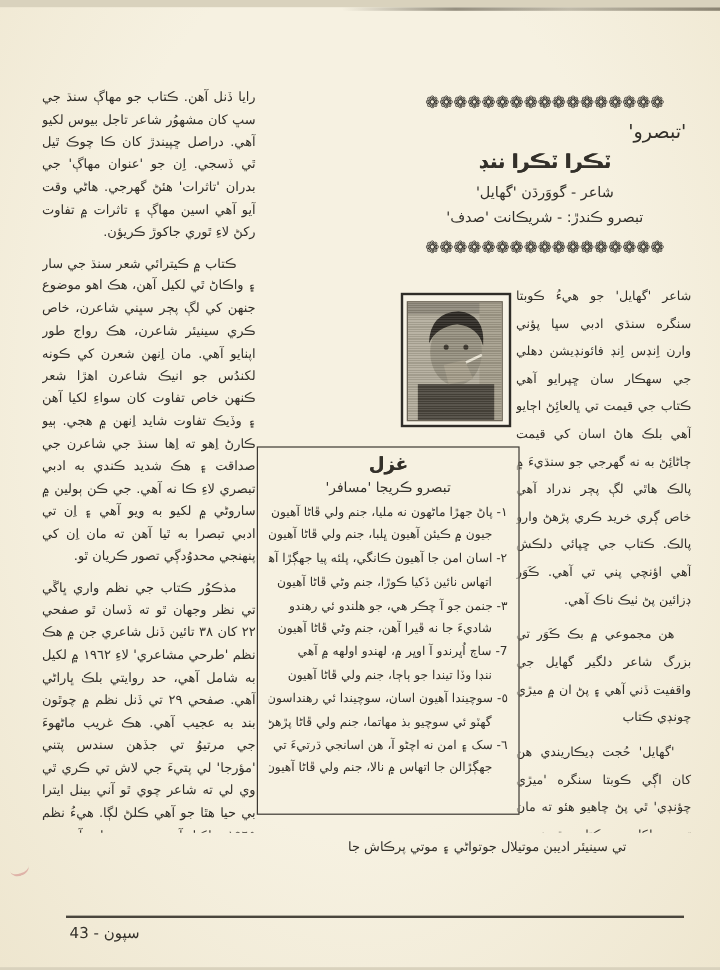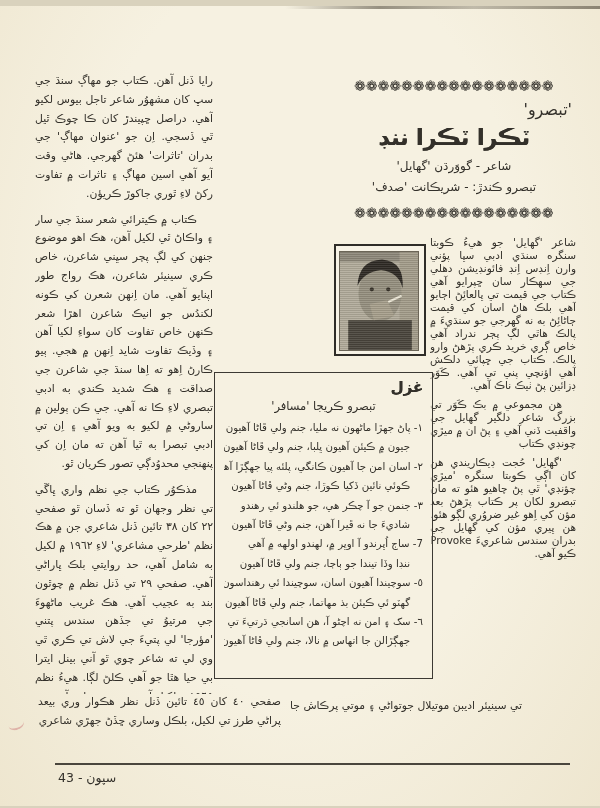--- a/index.html
+++ b/index.html
@@ -17,41 +17,41 @@
   
   .col-left{position:absolute;left:35px;top:66px;width:178px;height:622px;overflow:hidden;
     font-size:10.8px;line-height:18.8px;text-align:justify;}
   .col-left p{margin:0 0 7px;}
   .col-left p + p{text-indent:16px;}
   
   .review-header{position:absolute;left:330px;top:70px;width:248px;text-align:center;}
   .ornament{font-size:14px;line-height:20px;letter-spacing:0;color:#1e1c18;
     white-space:nowrap;overflow:hidden;}
   .kicker{text-align:right;font-size:16px;margin:4px 6px 0 0;}
-  .review-title{font-size:22px;font-weight:bold;margin:6px 0 2px;letter-spacing:1px;
+  .review-title{font-size:16px;font-weight:bold;margin:6px 0 2px;letter-spacing:1px;
     text-shadow:.5px 0 currentColor;text-align:center;}
   .byline{font-size:12px;margin-top:9px;}
   .byline2{font-size:12px;margin-top:7px;}
   .ornament.bottom{margin-top:9px;}
   
   .photo-frame{position:absolute;left:334px;top:238px;width:92px;height:112px;
     border:2px solid #2f2d28;background:#f7f3e6;padding:5px;box-sizing:border-box;}
   .photo{position:relative;width:100%;height:100%;border:1px solid #6b6557;overflow:hidden;background:#b7b1a0;}
   .photo svg{display:block;width:100%;height:100%;}
   .photo::after{content:"";position:absolute;inset:0;
     background:repeating-linear-gradient(0deg,rgba(255,255,255,.09) 0 1px,rgba(0,0,0,.09) 1px 2px);}
   
   .col-right{position:absolute;left:430px;top:230px;width:146px;height:458px;overflow:hidden;
-    font-size:10.5px;line-height:13px;text-align:justify;}
+    font-size:10.5px;line-height:23px;text-align:justify;}
   .col-right p{margin:0 0 6px;}
   .col-right p + p{text-indent:14px;}
   
   .ghazal-box{position:absolute;left:214px;top:366px;width:219px;height:307px;box-sizing:border-box;
     border:1.5px solid #3c3933;padding:5px 9px 4px;background:rgba(246,241,225,.6);}
-  .ghazal-title{font-size:15px;font-weight:bold;text-shadow:.4px 0 currentColor;}
+  .ghazal-title{text-align:center;font-size:15px;font-weight:bold;text-shadow:.4px 0 currentColor;}
   .ghazal-poet{text-align:center;font-size:11.5px;margin:3px 0 5px;}
   .ghazal-line{font-size:10.2px;line-height:19.4px;white-space:nowrap;overflow:hidden;}
   .ghazal-line.indent{padding-right:13px;}
   
   .bottom-left{position:absolute;left:38px;top:686px;width:243px;font-size:10.8px;
     line-height:19px;text-align:justify;}
   .bottom-right{position:absolute;left:264px;top:691px;width:284px;font-size:10.8px;
     line-height:18px;text-align:center;white-space:nowrap;overflow:hidden;}
   
   .footer-rule{position:absolute;left:55px;top:757px;width:515px;height:1.5px;background:#4a463d;}
@@ -102,30 +102,29 @@
     <p>هن مجموعي ۾ بڪ ڪَوَر تي بزرگ شاعر دلگير گهايل جي واقفيت ڏني آهي ۽ پڻ ان ۾ ميڙي چونڊي ڪتاب</p>
     <p>'گهايل' حُجت ڊيڪاريندي هن کان اڳي ڪوبتا سنگره 'ميڙي چؤنڊي' ٿي پڻ چاهيو هئو ته مان تبصرو لکان پر ڪتاب پڙهڻ بعد مؤن کي اِهو غير ضروُري لڳو هئو. هن ڀيري مؤن کي گهايل جي بدران سندس شاعريءَ Provoke ڪيو آهي.</p>
   </div>
 
   <div class="ghazal-box">
     <div class="ghazal-title">غزل</div>
     <div class="ghazal-poet">تبصرو ڪريجا 'مسافر'</div>
     <div class="ghazal-line">١- پاڻ جهڙا ماڻهون نه مليا، جنم ولي ڦاڻا آهيون</div>
     <div class="ghazal-line indent">جيون ۾ ڪيئن آهيون ڀلبا، جنم ولي ڦاڻا آهيون</div>
     <div class="ghazal-line">٢- اسان امن جا آهيون ڪانگي، پلئه پيا جهڳڙا آهن</div>
-    <div class="ghazal-line indent">ڪوئي نائين ڏکيا ڪوڙا، جنم وڻي ڦاڻا آهيون</div>
+    <div class="ghazal-line indent">اتهاس نائين ڏکيا ڪوڙا، جنم وڻي ڦاڻا آهيون</div>
     <div class="ghazal-line">٣- جنمن جو آ چڪر هي، جو هلندو ئي رهندو</div>
     <div class="ghazal-line indent">شاديءَ جا نه ڦيرا آهن، جنم وڻي ڦاڻا آهيون</div>
     <div class="ghazal-line">7- ساڄ اُڀرندو آ اوڀر ۾، لهندو اولهه ۾ آهي</div>
     <div class="ghazal-line indent">ننڊا وڏا تيندا جو ٻاڄا، جنم ولي ڦاڻا آهيون</div>
     <div class="ghazal-line">٥- سوچيندا آهيون اسان، سوچيندا ئي رهنداسون</div>
-    <div class="ghazal-line indent">گهٽو ئي ڪيئن بذ مهاتما، جنم ولي ڦاڻا آهيون</div>
+    <div class="ghazal-line indent">گهٽو ئي سوچيو بذ مهاتما، جنم ولي ڦاڻا پڙهڻ</div>
     <div class="ghazal-line">٦- سک ۽ امن نه اچڻو آ، هن اسانجي ڌرتيءَ تي</div>
     <div class="ghazal-line indent">جهڳڙالن جا اتهاس ۾ نالا، جنم ولي ڦاڻا آهيون.</div>
   </div>
 
-  <div class="bottom-left">صفحي ٤٠ کان ٤٥ تائين ڏنل نظر هڪوار وري بيعد پراڻي طرز تي لکيل، بلڪل وساري ڇڏڻ جهڙي شاعري</div>
   <div class="bottom-right">تي سينيئر اديبن موتيلال جوتواڻي ۽ موتي پرڪاش جا</div>
 
   <div class="footer-rule"></div>
   <div class="page-number">سپون - 43</div>
 
 </div>
 
 </body></html>

